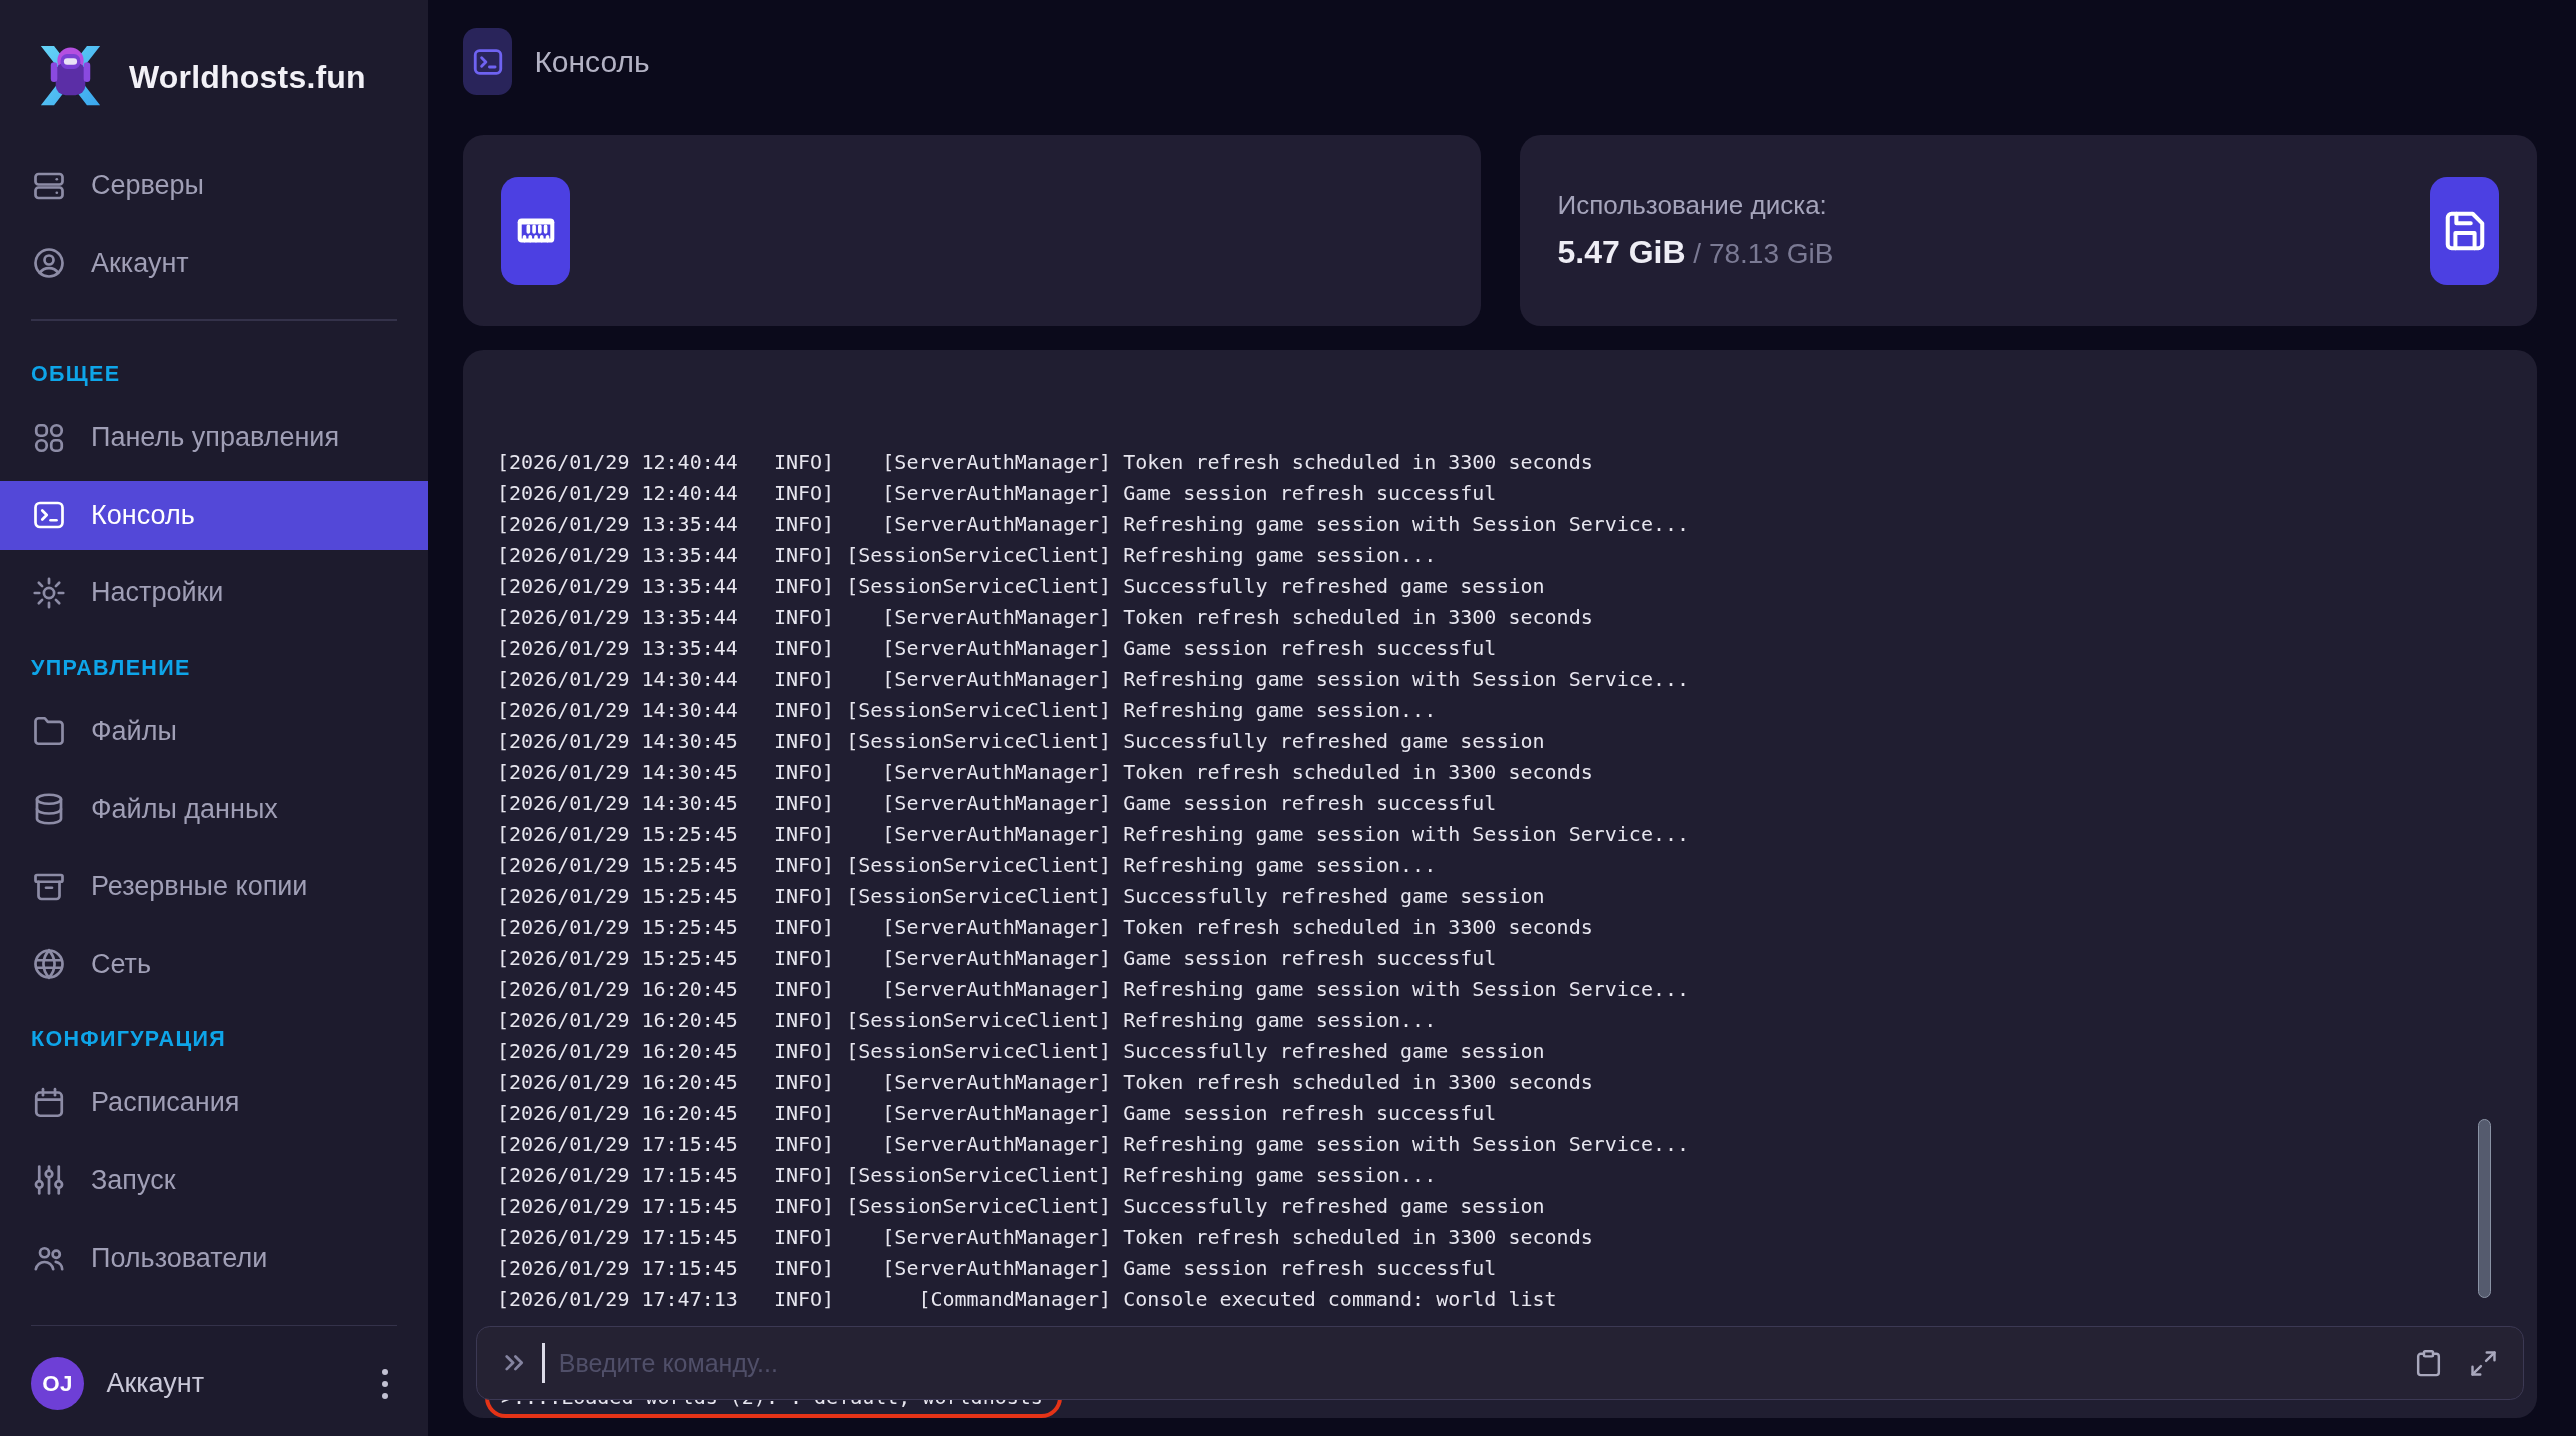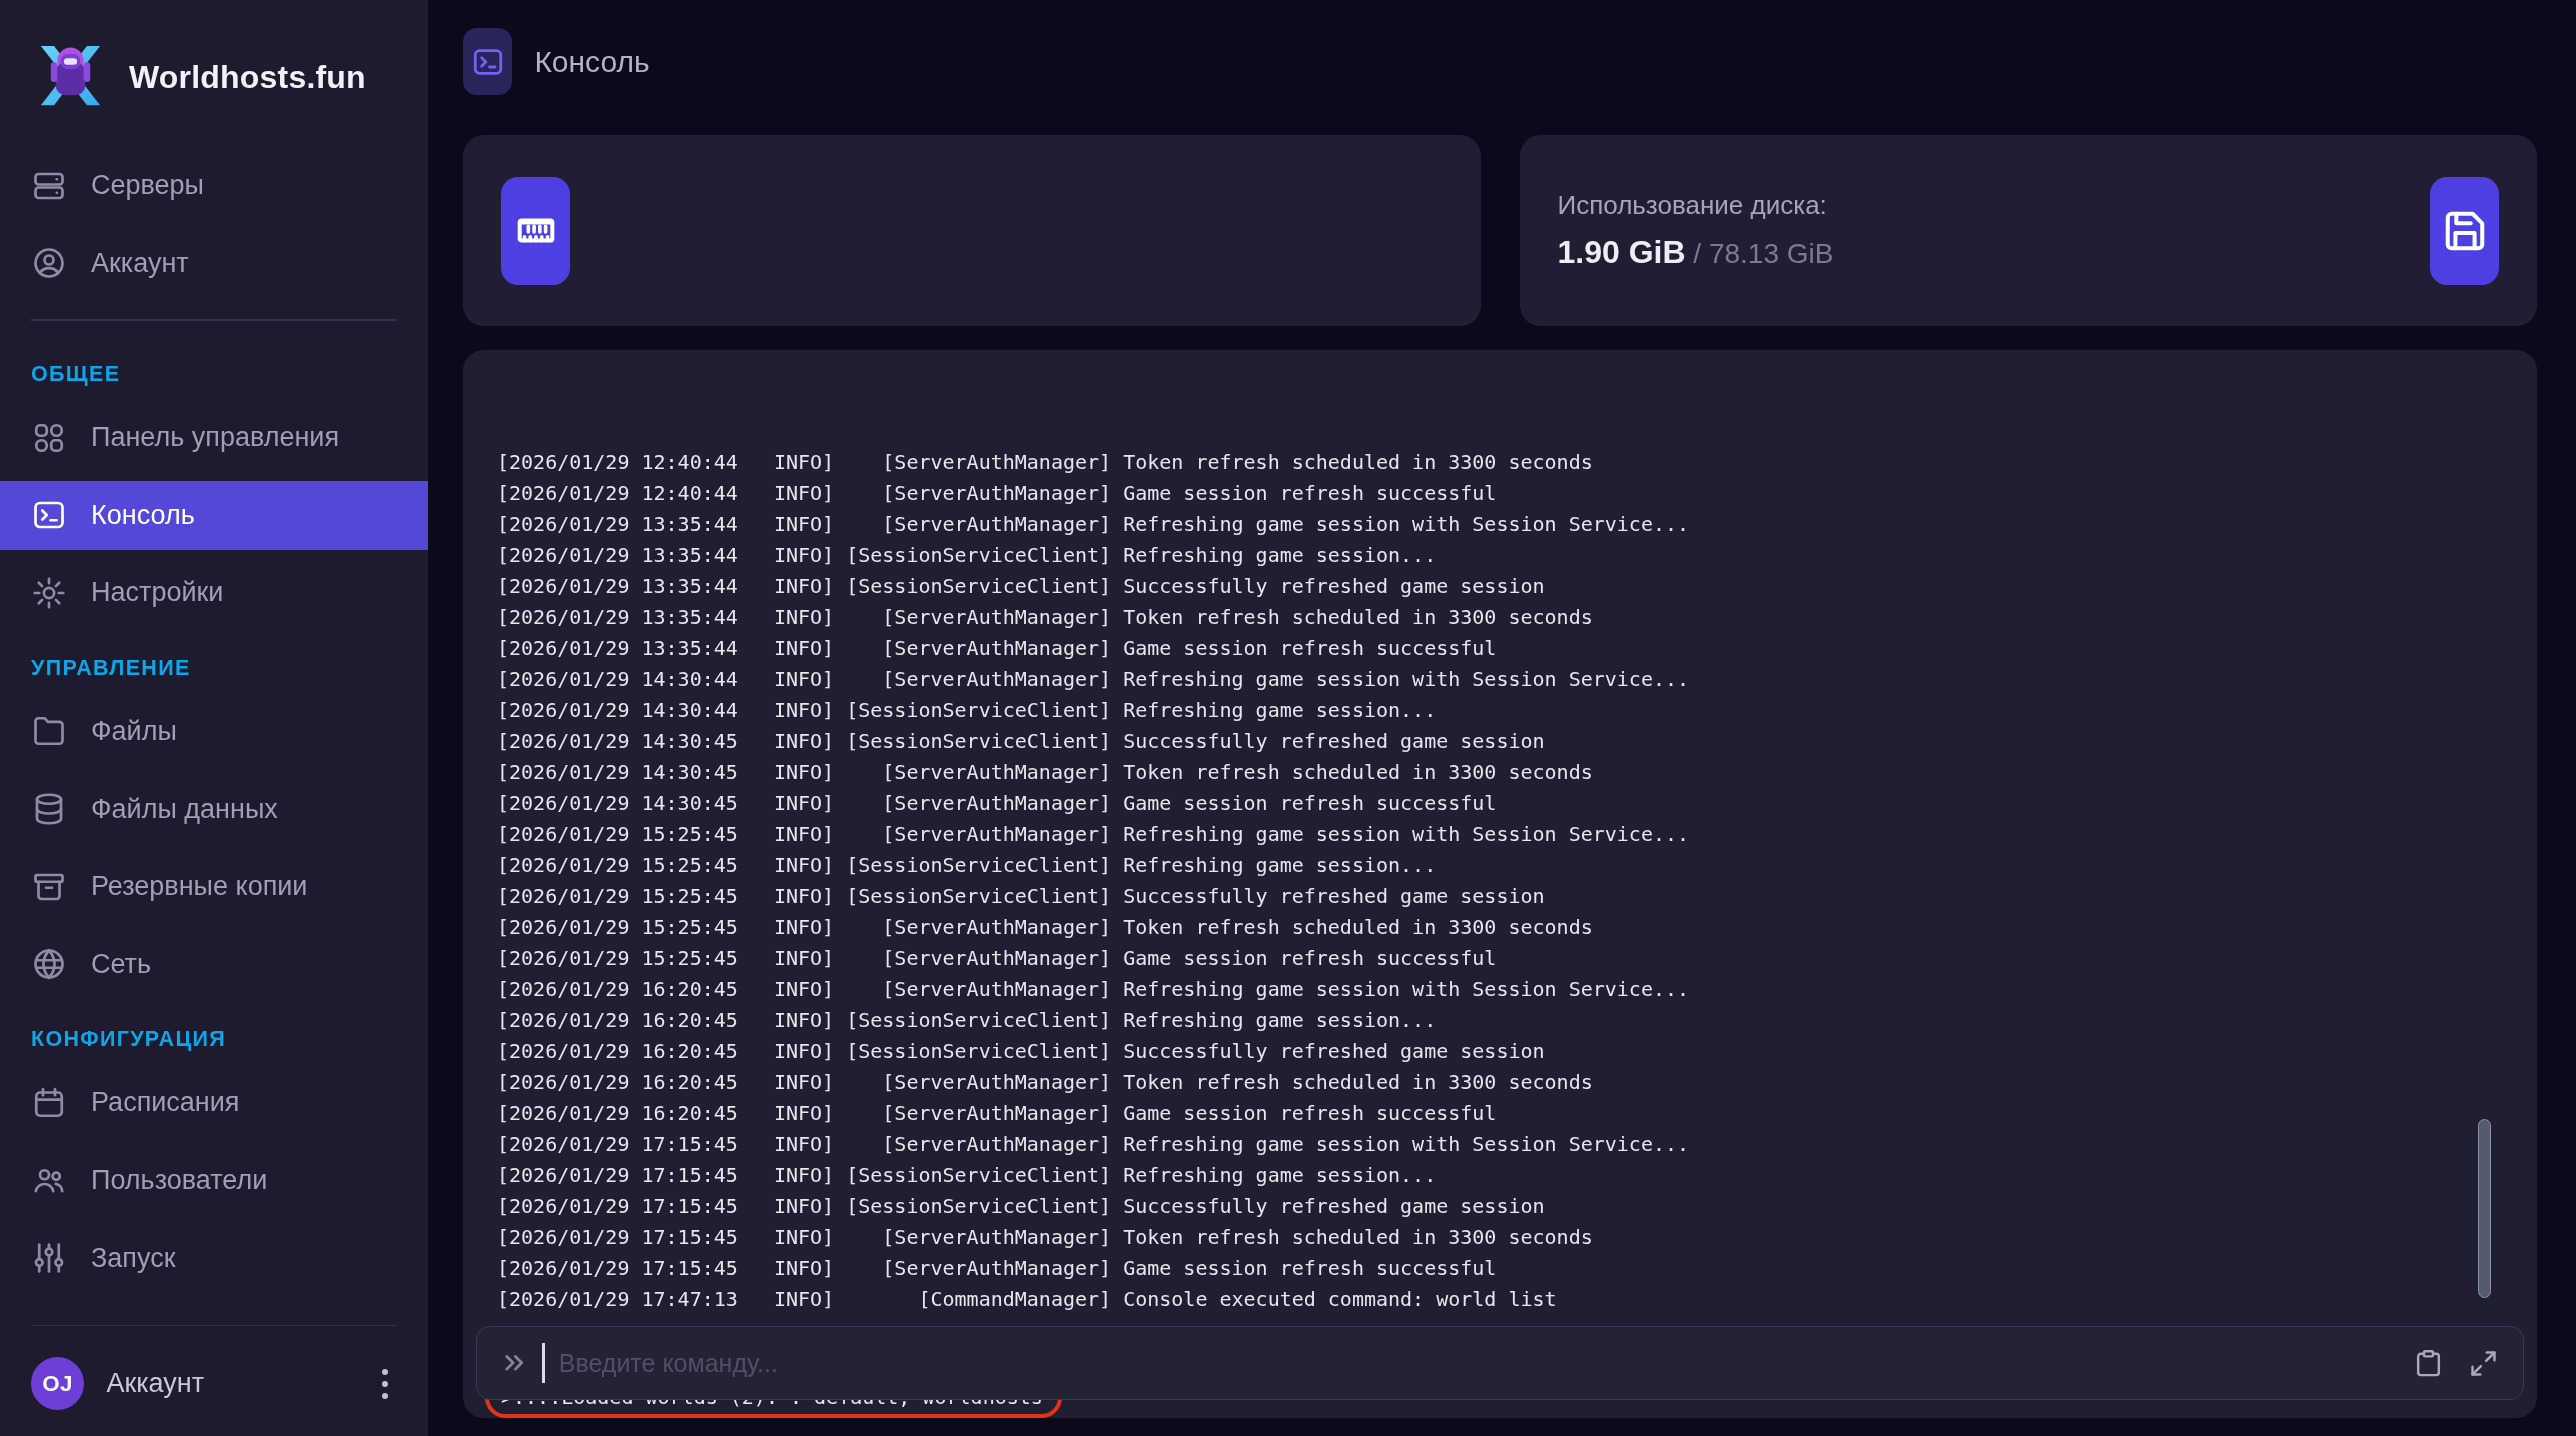--- a/index.html
+++ b/index.html
@@ -218,37 +218,37 @@
       <svg class="ic" width="36" height="36" viewBox="0 0 24 24" fill="none" stroke="currentColor" stroke-width="1.8" stroke-linecap="round" stroke-linejoin="round">
           <rect x="3.5" y="5" width="17" height="15.5" rx="2.5"></rect>
           <line x1="8" y1="2.8" x2="8" y2="6.8"></line>
           <line x1="16" y1="2.8" x2="16" y2="6.8"></line>
           <line x1="3.5" y1="9.8" x2="20.5" y2="9.8"></line>
         </svg>
       <span>Расписания</span>
     </div>
     <div class="side-item">
       <svg class="ic" width="36" height="36" viewBox="0 0 24 24" fill="none" stroke="currentColor" stroke-width="1.8" stroke-linecap="round">
-          <circle cx="9" cy="8.5" r="3"></circle>
-          <path d="M3.2 19.5a5.9 5.9 0 0 1 11.6 0"></path>
-          <circle cx="16.8" cy="9.5" r="2.4"></circle>
-          <path d="M16.5 14.6c2.4.4 4.3 2.4 4.3 4.9"></path>
-        </svg>
-      <span>Пользователи</span>
-    </div>
-    <div class="side-item">
-      <svg class="ic" width="36" height="36" viewBox="0 0 24 24" fill="none" stroke="currentColor" stroke-width="1.8" stroke-linecap="round">
           <line x1="5.5" y1="3" x2="5.5" y2="21"></line>
           <line x1="12" y1="3" x2="12" y2="21"></line>
           <line x1="18.5" y1="3" x2="18.5" y2="21"></line>
           <circle cx="5.5" cy="15" r="2.2" fill="#1d1b2d"></circle>
           <circle cx="12" cy="8" r="2.2" fill="#1d1b2d"></circle>
           <circle cx="18.5" cy="15" r="2.2" fill="#1d1b2d"></circle>
         </svg>
       <span>Запуск</span>
+    </div>
+    <div class="side-item">
+      <svg class="ic" width="36" height="36" viewBox="0 0 24 24" fill="none" stroke="currentColor" stroke-width="1.8" stroke-linecap="round">
+          <circle cx="9" cy="8.5" r="3"></circle>
+          <path d="M3.2 19.5a5.9 5.9 0 0 1 11.6 0"></path>
+          <circle cx="16.8" cy="9.5" r="2.4"></circle>
+          <path d="M16.5 14.6c2.4.4 4.3 2.4 4.3 4.9"></path>
+        </svg>
+      <span>Пользователи</span>
     </div>
 
     <div class="side-spacer"></div>
     <hr class="side-divider">
 
     <div class="account-row">
       <div class="avatar">OJ</div>
       <div class="account-label">Аккаунт</div>
       <div class="kebab">
           <i></i>
@@ -280,21 +280,21 @@
               <path d="M3.5 7.5c0-.6.4-1 1-1h15c.6 0 1 .4 1 1"></path>
               <path d="M8 9.5v3M11 9.5v3M14 9.5v3M17 9.5v3" stroke-width="1.9"></path>
               <path d="M6 15v2M9 15v2M12 15v2M15 15v2M18 15v2" stroke-width="1.9"></path>
             </svg>
         </div>
       </div>
 
       <div class="card">
         <div>
           <div class="card-label">Использование диска:</div>
-          <div class="card-value"><span>1.90 GiB</span><span class="card-total"> / 78.13 GiB</span></div>
+          <div class="card-value"><span>5.47 GiB</span><span class="card-total"> / 78.13 GiB</span></div>
         </div>
         <div class="card-tile">
           <svg width="46" height="46" viewBox="0 0 24 24" fill="none" stroke="currentColor" stroke-width="2.1" stroke-linecap="round" stroke-linejoin="round">
               <path d="M19 21H5a2 2 0 0 1-2-2V5a2 2 0 0 1 2-2h11l5 5v11a2 2 0 0 1-2 2z"></path>
               <polyline points="17 21 17 13 7 13 7 21"></polyline>
               <polyline points="7.5 3 7.5 8 15 8"></polyline>
             </svg>
         </div>
       </div>
     </div>

